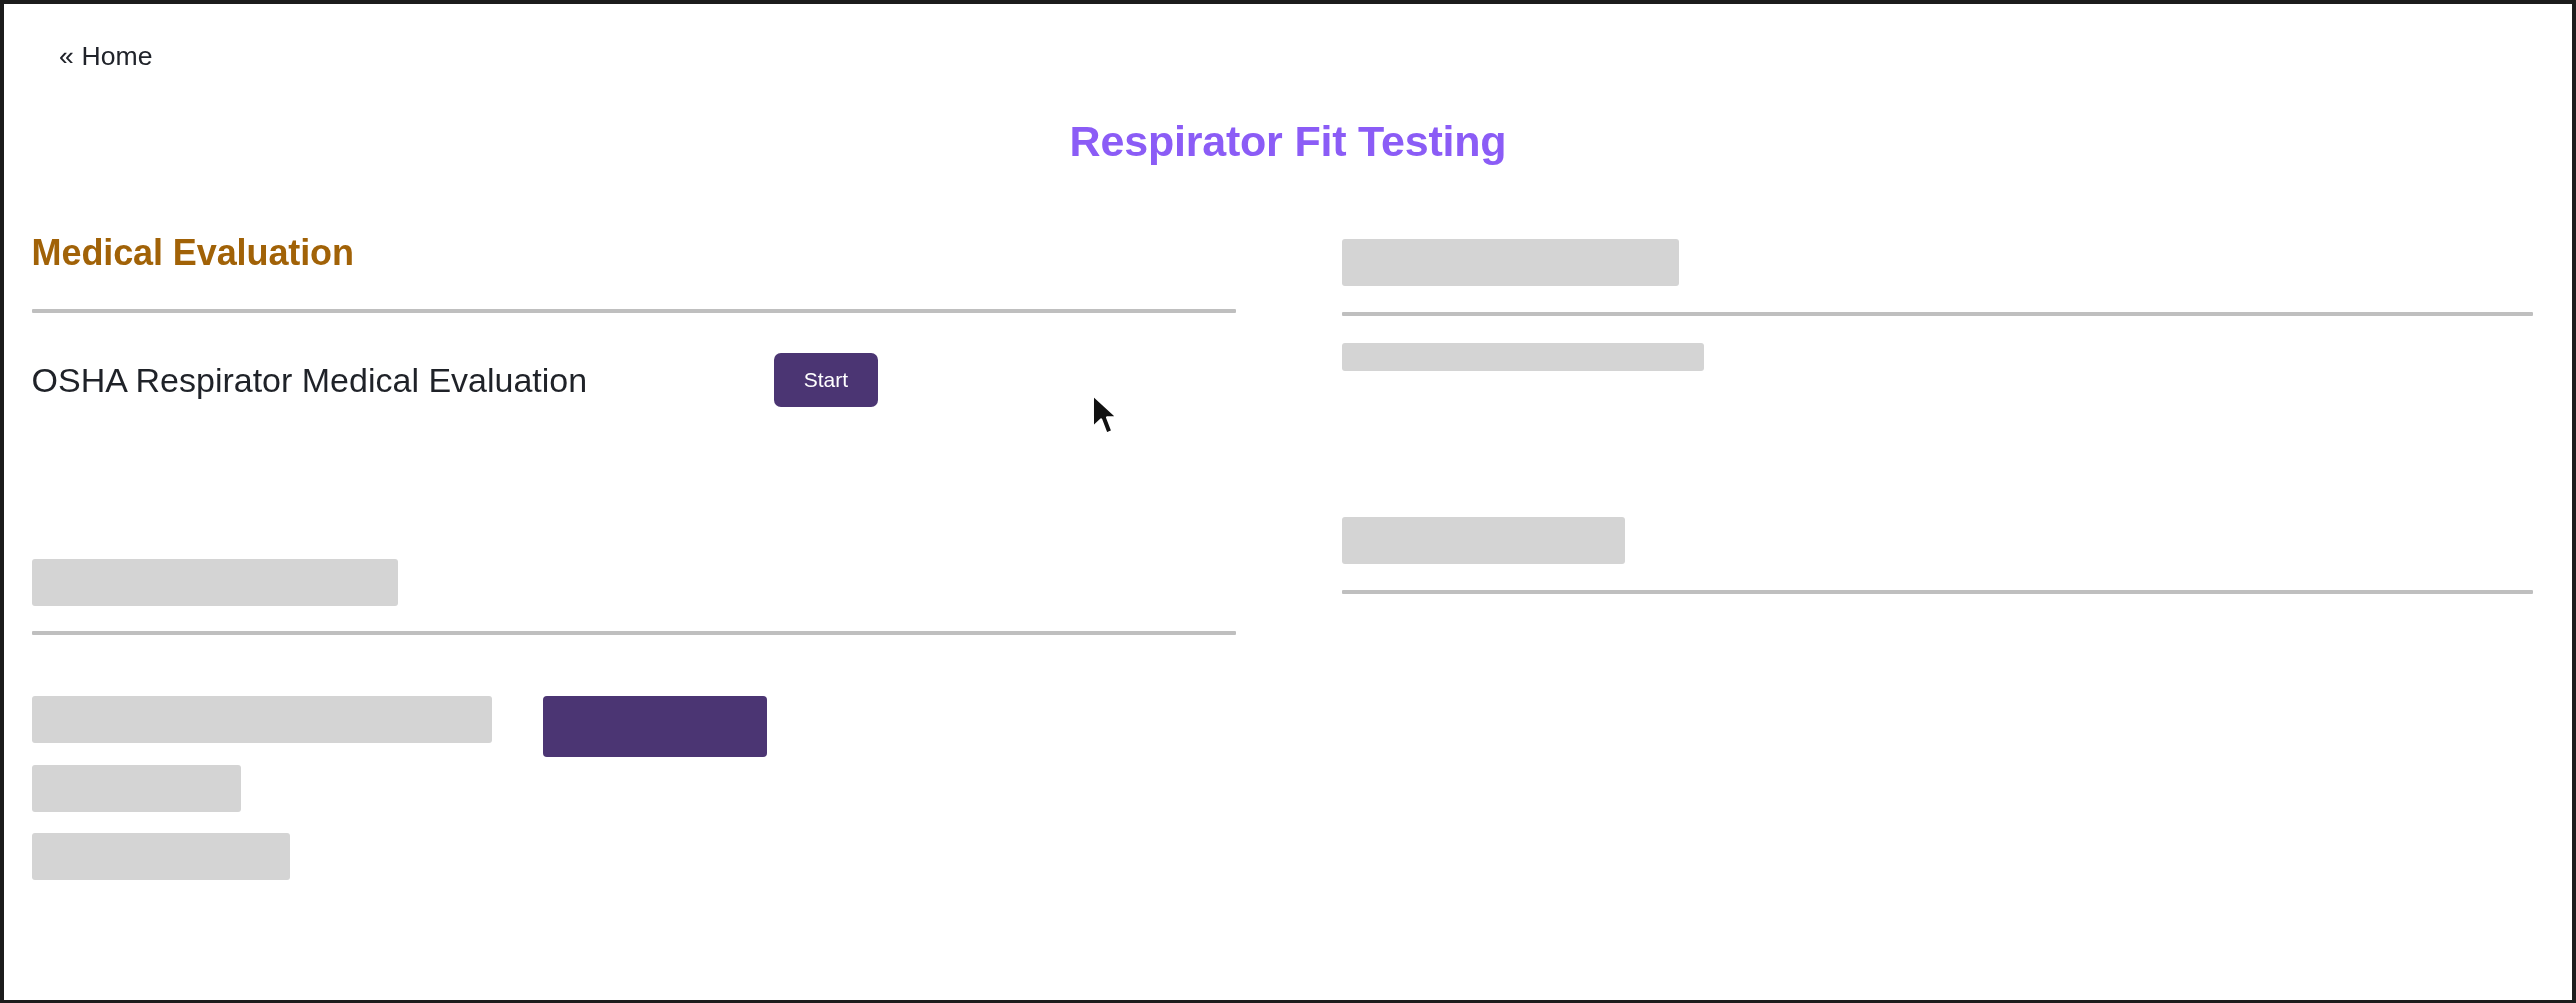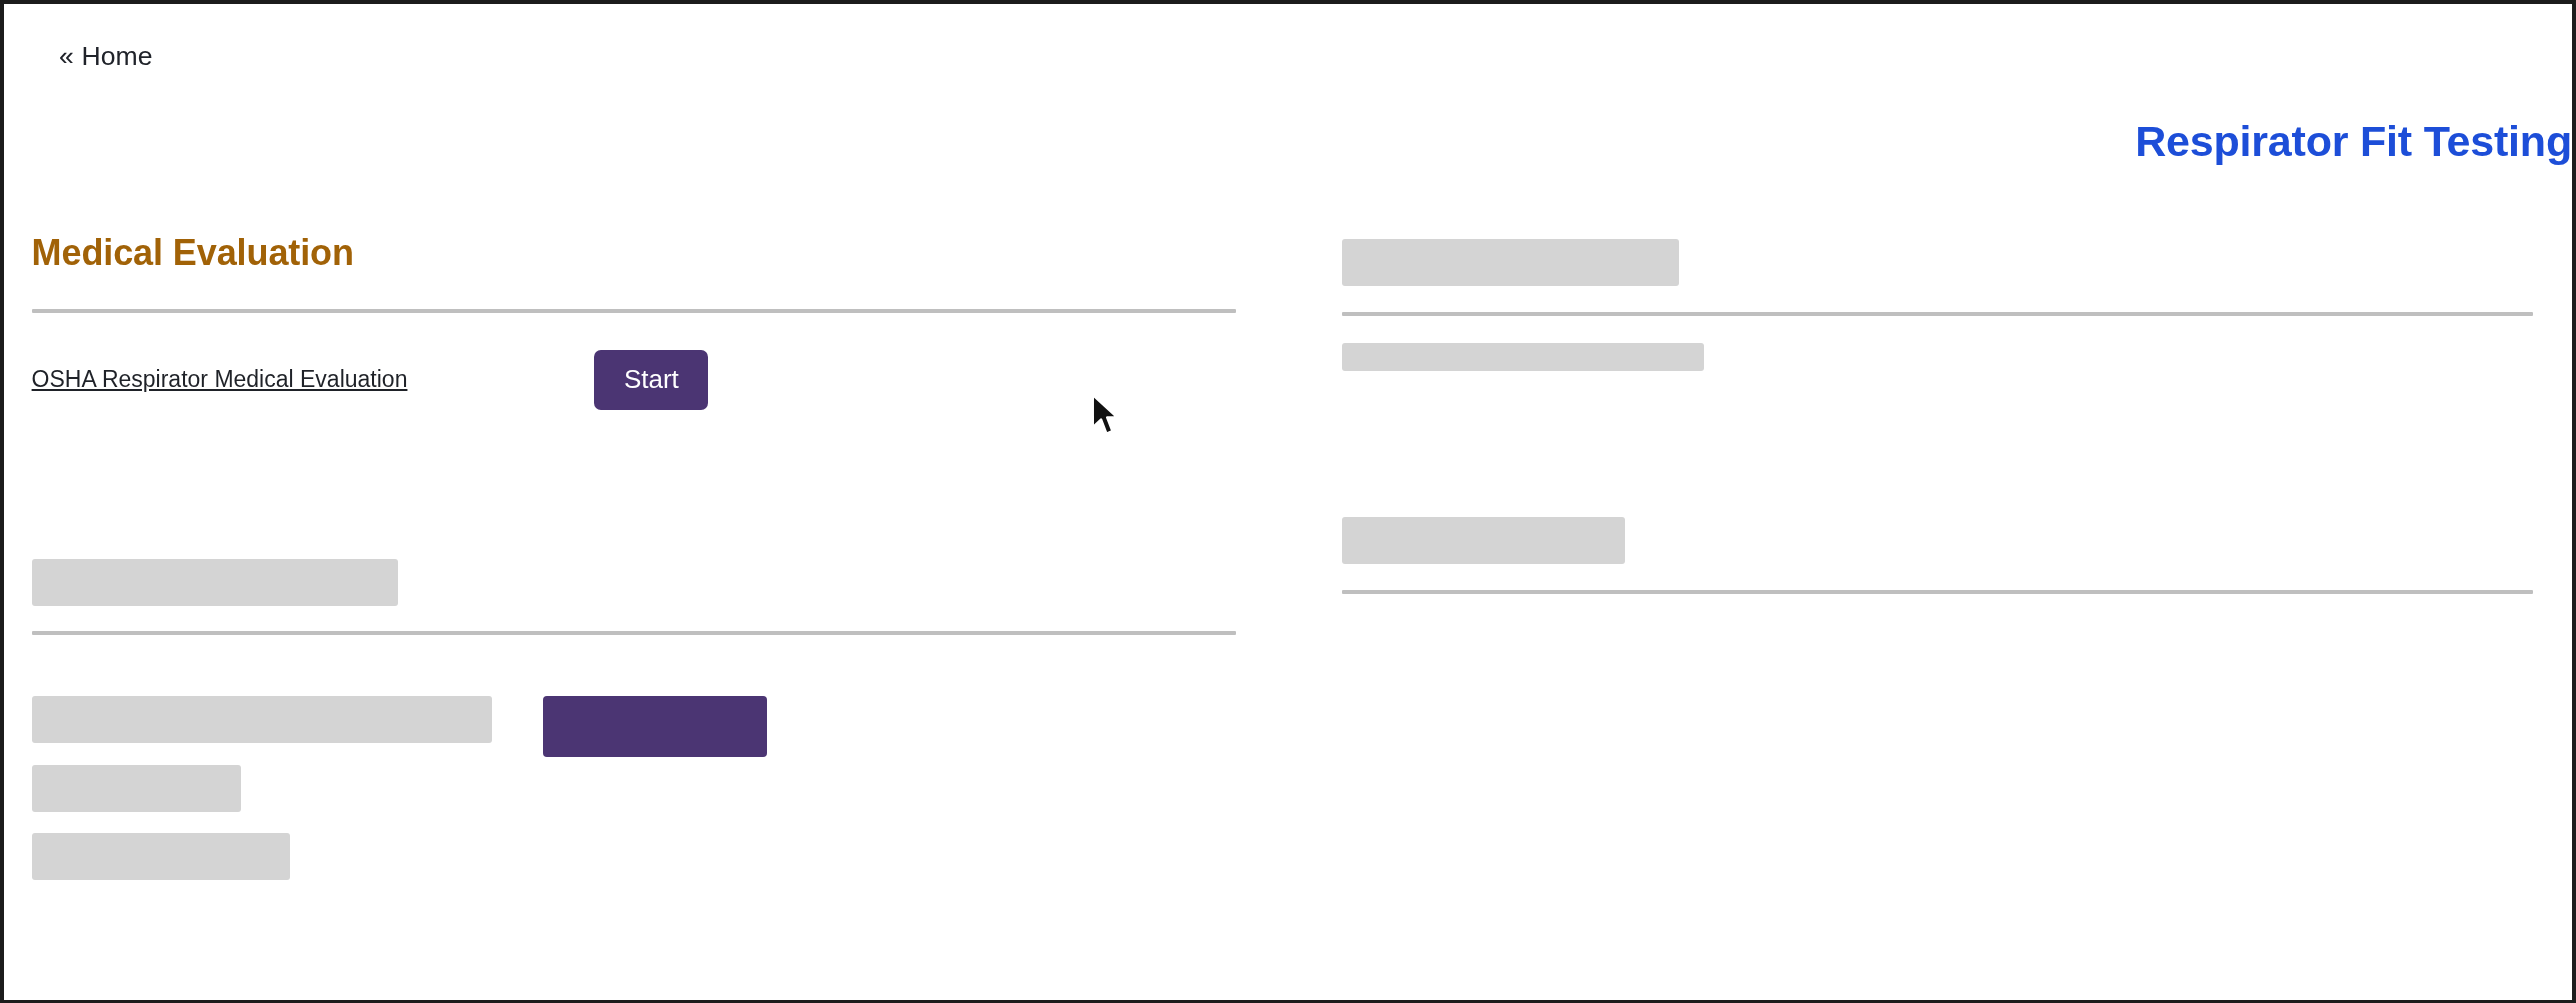--- a/index.html
+++ b/index.html
@@ -39,24 +39,24 @@
     white-space: nowrap;
     cursor: pointer;
   }
 
   
   .page-title {
     position: absolute;
     left: 0;
     right: 0;
     top: 113px;
-    text-align: right;
+    text-align: center;
     font-size: 43px;
     font-weight: bold;
-    color: #1d4ed8;
+    color: #8b5cf6;
     letter-spacing: -0.2px;
   }
 
   
   .col-left {
     position: absolute;
     left: 27.6px;
     top: 197px;
     width: 1204px;
   }
@@ -85,36 +85,35 @@
     border-radius: 1px;
   }
 
   .item-row {
     display: flex;
     align-items: center;
     margin-top: 35px;
     height: 65px;
   }
   .item-label {
-    font-size: 23px;
+    font-size: 34px;
     color: #1f2228;
     line-height: 1.2;
     white-space: nowrap;
     flex: 0 0 auto;
-    text-decoration: underline;
   }
   .item-action {
     margin-left: 187px;
   }
 
   .btn-start {
     display: inline-block;
     background: #4b3573;
     color: #ffffff;
-    font-size: 26px;
+    font-size: 21px;
     font-family: "Liberation Sans", sans-serif;
     border: none;
     border-radius: 6.9px;
     padding: 15.7px 29.5px 17.7px 29.5px;
     line-height: 1;
     cursor: pointer;
   }
 
   
   .skel {

